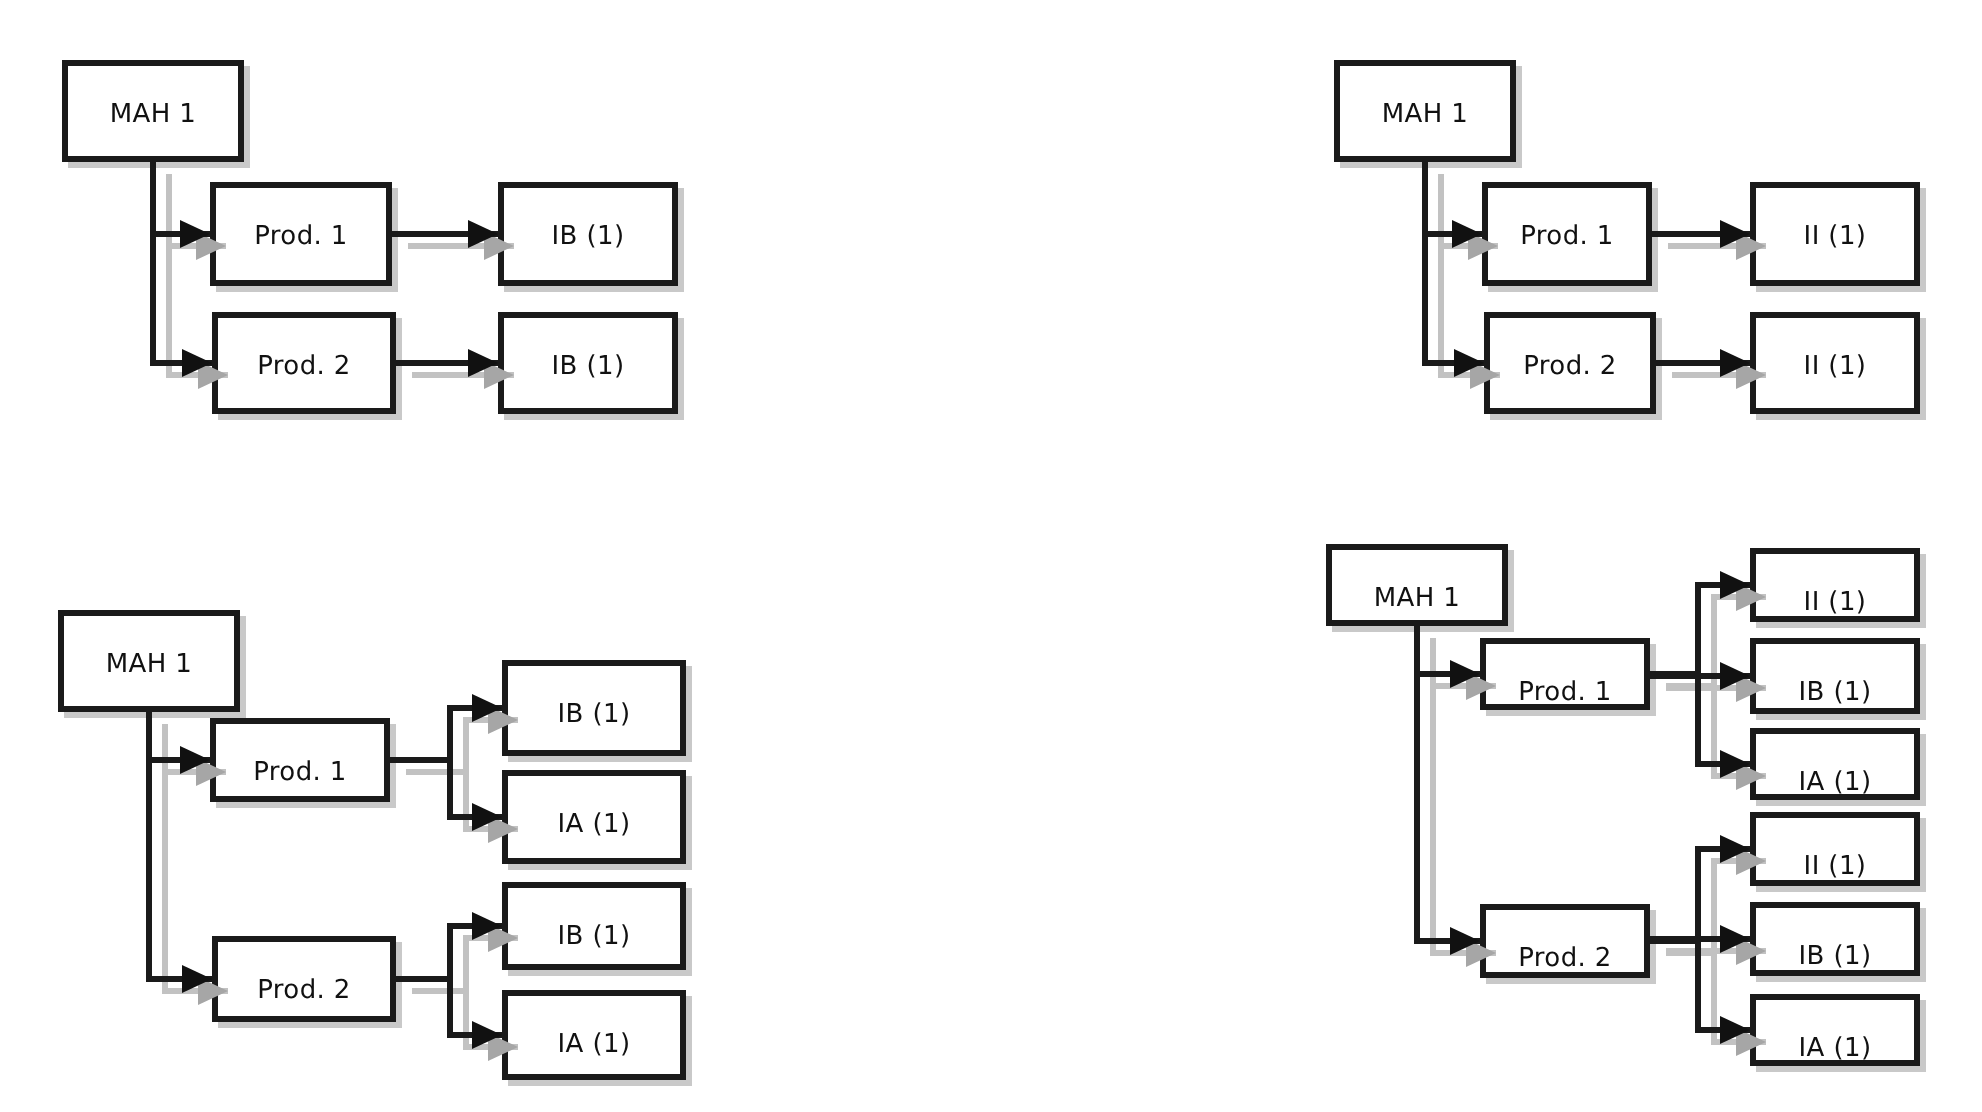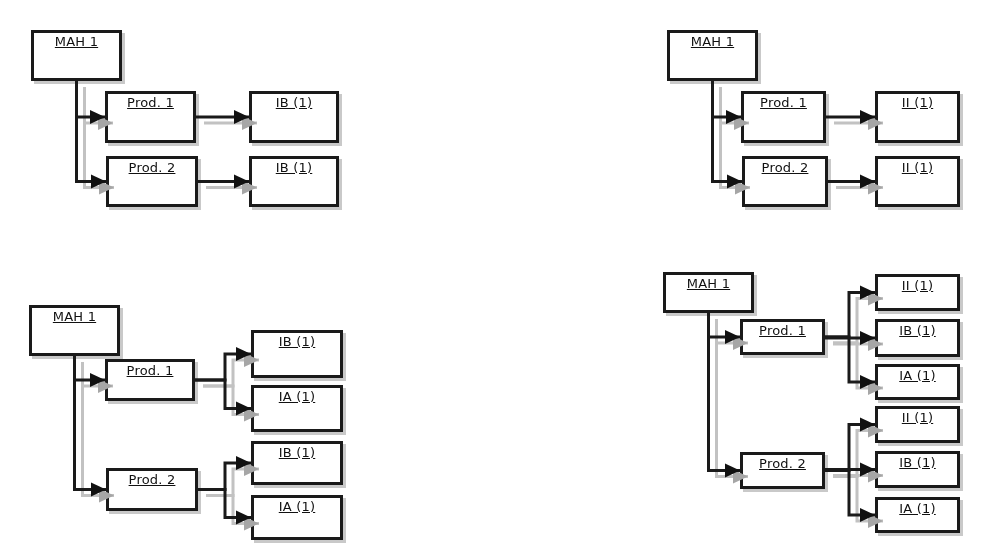--- a/index.html
+++ b/index.html
@@ -13,26 +13,25 @@
   .diagram{position:absolute;left:0;top:0;width:0;height:0;}
   .node{
     position:absolute;
     box-sizing:border-box;
     background:#ffffff;
     border:3px solid #1a1a1a;
     box-shadow:3px 3px 0 #c9c9c9;
     display:flex;
     justify-content:center;
     align-items:flex-start;
-    padding-top:1px;
+    padding-top:17px;
     font-size:13px;
     color:#111111;
     letter-spacing:0.2px;
     white-space:nowrap;
-    text-decoration:underline;
   }
   #wires{
     position:absolute;left:0;top:0;
     width:991px;height:556px;
     pointer-events:none;
   }
 </style>
 </head>
 <body>
 

